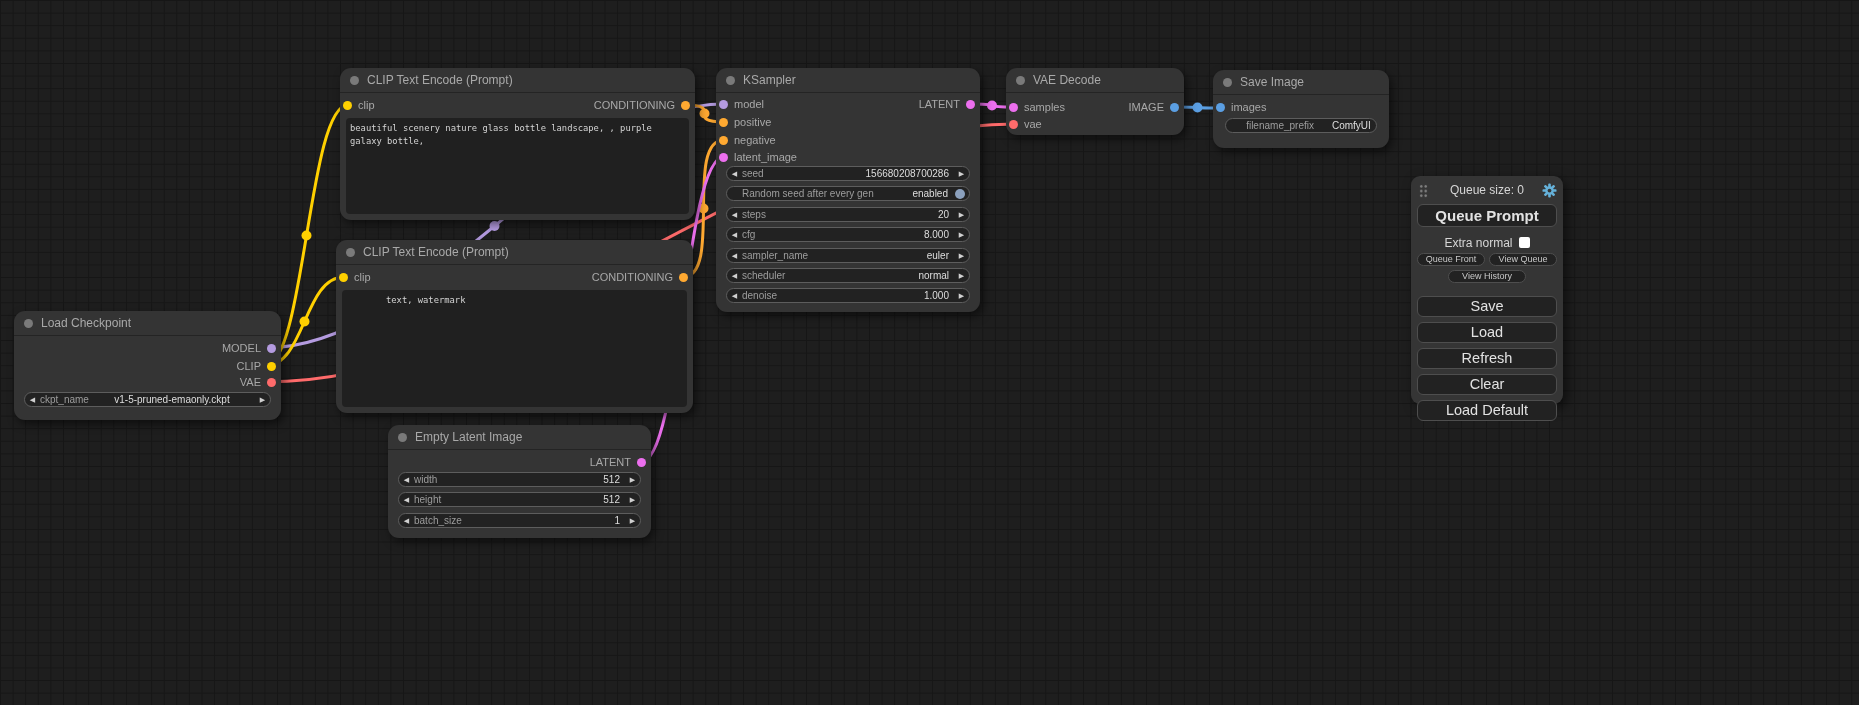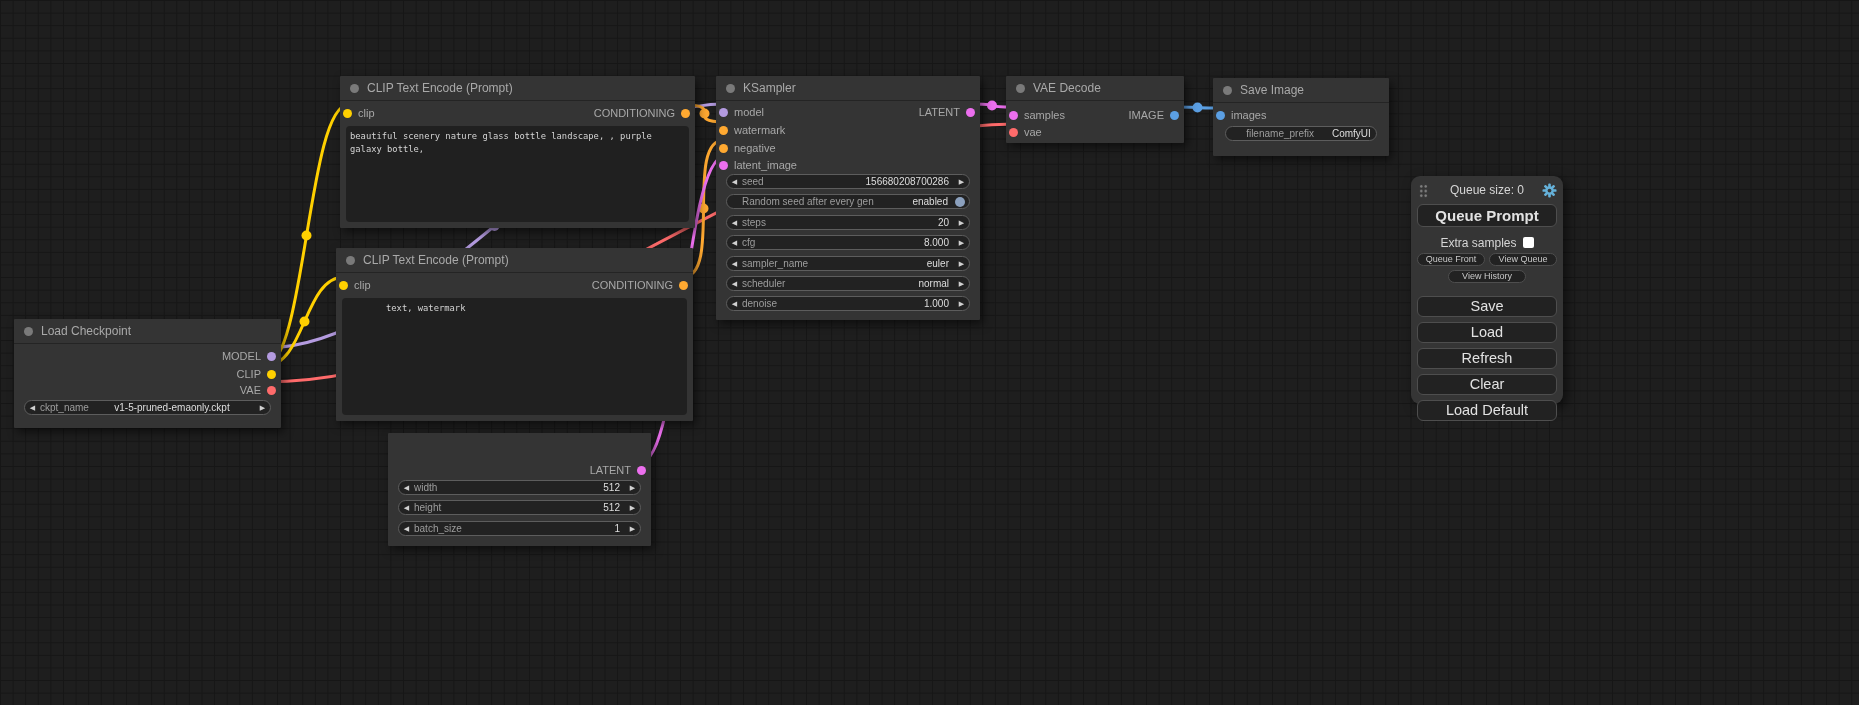--- a/index.html
+++ b/index.html
@@ -3,22 +3,22 @@
 <meta charset="utf-8">
 <style>
   html,body{margin:0;padding:0;background:#111;}
   #stage{position:relative;width:1859px;height:705px;overflow:hidden;
     background-color:#1e1e1e;
     background-image:linear-gradient(to right,#161616 1px,transparent 1px),
                      linear-gradient(to bottom,#161616 1px,transparent 1px);
     background-size:12.6px 12.6px;
     font-family:"Liberation Sans",sans-serif;}
   #wires{position:absolute;left:0;top:0;z-index:1;pointer-events:none;}
-  .node{position:absolute;z-index:2;background:#343434;border-radius:1px;
-    box-shadow:3px 4px 10px rgba(0,0,0,.55);box-sizing:border-box;margin-top:8px;}
+  .node{position:absolute;z-index:2;background:#343434;border-radius:11px;
+    box-shadow:3px 4px 10px rgba(0,0,0,.55);box-sizing:border-box;}
   .ntitle{position:absolute;left:0;top:0;right:0;height:24px;border-bottom:1px solid rgba(0,0,0,.3);}
   .tdot{position:absolute;left:10px;top:8px;width:9px;height:9px;border-radius:50%;}
   .ttext{position:absolute;left:27px;top:5px;font-size:12px;color:#a9a9a9;white-space:nowrap;}
   .srow{position:absolute;left:0;right:0;height:15px;font-size:11px;color:#a8a8a8;line-height:15px;}
   .dot{position:absolute;top:3px;width:9px;height:9px;border-radius:50%;}
   .srow.in .dot{left:3px;}
   .srow.out .dot{right:5px;}
   .srow.in .slabel{position:absolute;left:18px;}
   .srow.out .slabel{position:absolute;right:20px;}
   .ta{position:absolute;left:6px;right:6px;bottom:6px;background:#202020;border:none;border-radius:4px;
@@ -145,21 +145,21 @@
     <div class="srow in" style="top:29px">
         <span class="dot" style="background: rgb(180, 155, 224);"></span>
         <span class="slabel">model</span>
       </div>
     <div class="srow out" style="top:29px">
         <span class="slabel">LATENT</span>
         <span class="dot" style="background: rgb(236, 111, 238);"></span>
       </div>
     <div class="srow in" style="top:47px">
         <span class="dot" style="background: rgb(255, 169, 49);"></span>
-        <span class="slabel">watermark</span>
+        <span class="slabel">positive</span>
       </div>
     <div class="srow in" style="top:65px">
         <span class="dot" style="background: rgb(255, 169, 49);"></span>
         <span class="slabel">negative</span>
       </div>
     <div class="srow in" style="top:82px">
         <span class="dot" style="background: rgb(236, 111, 238);"></span>
         <span class="slabel">latent_image</span>
       </div>
     <div class="wbox" style="top:98px">
@@ -237,20 +237,24 @@
         <span class="slabel">IMAGE</span>
         <span class="dot" style="background: rgb(91, 159, 227);"></span>
       </div>
     <div class="srow in" style="top:49px">
         <span class="dot" style="background: rgb(255, 107, 107);"></span>
         <span class="slabel">vae</span>
       </div>
   </div>
 
   <div class="node" style="left:388px;top:425px;width:263px;height:113px">
+    <div class="ntitle">
+      <span class="tdot" style="background: rgb(122, 122, 122);"></span>
+      <span class="ttext">Empty Latent Image</span>
+    </div>
     <div class="srow out" style="top:30px">
         <span class="slabel">LATENT</span>
         <span class="dot" style="background: rgb(236, 111, 238);"></span>
       </div>
     <div class="wbox" style="top:47px">
       <div class="widget">
         <span class="warr">◀</span>
         <span class="wlabel">width</span>
         <span class="wvalue">512</span>
         <span class="warr">▶</span>
@@ -280,21 +284,21 @@
           <rect x="6.6" y="0.5" width="2.8" height="15" rx="1" transform="rotate(45 8 8)"></rect>
           <rect x="6.6" y="0.5" width="2.8" height="15" rx="1" transform="rotate(90 8 8)"></rect>
           <rect x="6.6" y="0.5" width="2.8" height="15" rx="1" transform="rotate(135 8 8)"></rect>
           <circle cx="8" cy="8" r="4.6"></circle>
         </g>
         <circle cx="8" cy="8" r="2" fill="#353535"></circle>
       </svg>
     </div>
     <div class="btn btn-queue">Queue Prompt</div>
     <div class="extra">
-      <span>Extra samples</span>
+      <span>Extra normal</span>
       <span class="cb"></span>
     </div>
     <div class="smallrow">
       <div class="btn btn-small">Queue Front</div>
       <div class="btn btn-small">View Queue</div>
     </div>
     <div class="btn btn-small vh">View History</div>
     <div class="gap"></div>
     <div class="btn btn-big">Save</div>
     <div class="btn btn-big">Load</div>

